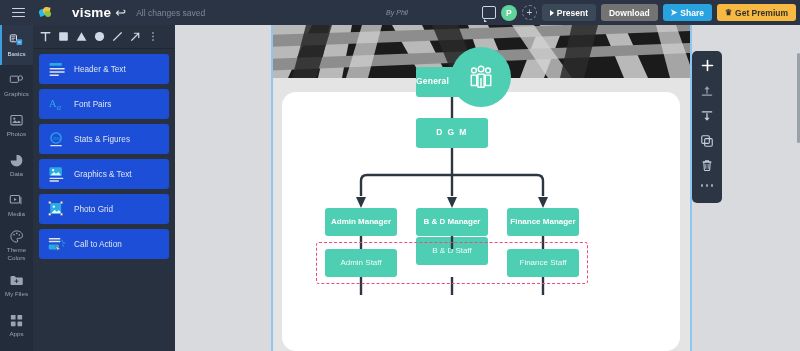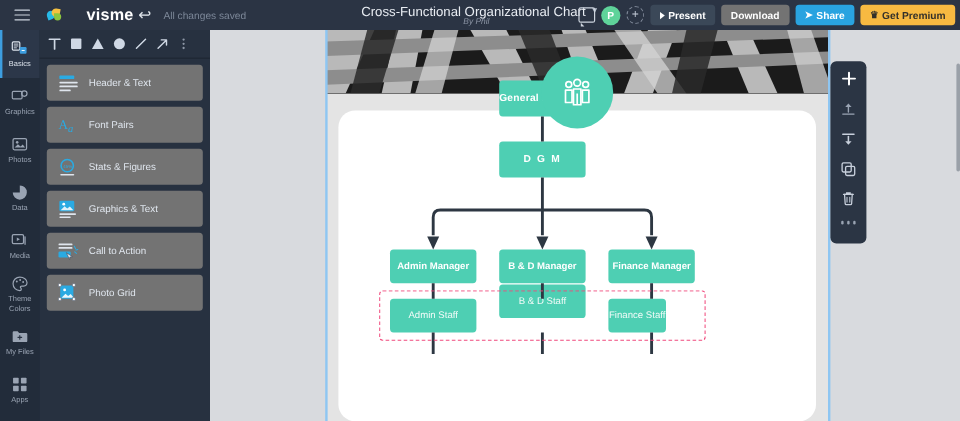--- a/index.html
+++ b/index.html
@@ -105,21 +105,21 @@
     height: 24px; display: flex; align-items: center; gap: 0px; padding-left: 3px;
     border-bottom: 1px solid #1e2734;
   }
   .tool-btn {
     width: 18px; height: 18px; display: flex; align-items: center; justify-content: center;
     cursor: pointer; border-radius: 2px;
   }
   .tool-btn svg { display: block; }
   .panel-list { padding: 5px 6px; display: flex; flex-direction: column; gap: 5px; }
   .panel-card {
-    height: 30px; background: #737373; border-radius: 3px;
+    height: 30px; background: #1d4ed8; border-radius: 3px;
     display: flex; align-items: center; gap: 7px; padding-left: 9px; cursor: pointer;
   }
   .panel-card .pc-icon { width: 19px; height: 17px; flex: 0 0 19px; }
   .panel-card .pc-label { color: #dfe5ed; font-size: 8.2px; }
 
   
   .workspace {
     position: absolute; left: 175px; top: 25px; width: 625px; height: 326px;
     background: #d8dade; overflow: hidden;
   }
@@ -158,21 +158,21 @@
     display: flex; align-items: center; justify-content: center; text-align: center;
     color: #ffffff; font-weight: 700; line-height: 1.15; cursor: pointer;
   }
   .n-gm   { left: 144px; top: 42px;  width: 72px; height: 30px; font-size: 8.5px; letter-spacing: .2px; }
   .n-dgm  { left: 144px; top: 93px;  width: 72px; height: 30px; font-size: 8.5px; letter-spacing: 1.4px; }
   .n-m1   { left: 53px;  top: 183px; width: 72px; height: 28px; font-size: 8px; }
   .n-m2   { left: 144px; top: 183px; width: 72px; height: 28px; font-size: 8px; }
   .n-m3   { left: 235px; top: 183px; width: 72px; height: 28px; font-size: 8px; }
   .n-s1   { left: 53px;  top: 224px; width: 72px; height: 28px; font-size: 8px; font-weight: 400; color:#f2fbf8; }
   .n-s2   { left: 144px; top: 212px; width: 72px; height: 28px; font-size: 8px; font-weight: 400; color:#f2fbf8; }
-  .n-s3   { left: 235px; top: 224px; width: 48px; height: 28px; font-size: 8px; font-weight: 400; color:#f2fbf8; }
+  .n-s3   { left: 235px; top: 224px; width: 72px; height: 28px; font-size: 8px; font-weight: 400; color:#f2fbf8; }
 
   .selbox {
     position: absolute; left: 44px; top: 217px; width: 272px; height: 42px;
     border: 1.4px dashed #f04a7d; border-radius: 3px; z-index: 16; pointer-events: none;
   }
 
   
   .float-tb {
     position: absolute; left: 517px; top: 26px; width: 30px; height: 152px;
     background: #2b3544; border-radius: 5px; z-index: 20;
@@ -205,24 +205,20 @@
           <span class="p2"></span>
           <span class="p3"></span>
         </span>
       <span class="brand-name">visme</span>
     </div>
     <span class="undo-glyph">↩</span>
 
     <span class="saved-txt">All changes saved</span>
 
     <div class="doc-title-wrap">
-      <div class="doc-title-row">
-        <span class="doc-title">Cross-Functional Organizational Chart</span>
-        <span class="doc-chevron">▼</span>
-      </div>
       <span class="doc-author">By Phil</span>
     </div>
 
     <div class="top-right">
       <span class="icn-comment"></span>
       <span class="avatar">P</span>
       <span class="add-user">+</span>
       <span class="btn btn-present">
         <span class="tri-play"></span>
         <span>Present</span>
@@ -389,43 +385,43 @@
         <svg class="pc-icon" viewBox="0 0 26 22">
           <rect x="2" y="1" width="17" height="12" rx="1.5" fill="#2aaae2"></rect>
           <circle cx="7" cy="5" r="1.6" fill="#fff"></circle>
           <path d="M3.5 12l4.5-4.5 3 2.6 3-2.4 4 4.3z" fill="#fff" opacity=".85"></path>
           <rect x="2" y="15.5" width="19" height="1.8" rx=".9" fill="#dfe5ed"></rect>
           <rect x="2" y="19" width="13" height="1.8" rx=".9" fill="#dfe5ed"></rect>
         </svg>
         <span class="pc-label">Graphics &amp; Text</span>
       </div>
 
-
-      <div class="panel-card">
-        <svg class="pc-icon" viewBox="0 0 26 22">
-          <rect x="1" y="2" width="16" height="2" rx="1" fill="#dfe5ed"></rect>
-          <rect x="1" y="6" width="16" height="2" rx="1" fill="#dfe5ed"></rect>
-          <rect x="1" y="11" width="14" height="7" rx="1.5" fill="#2aaae2"></rect>
-          <path d="M19 5l1.5 3M21 9.5l2-.6M19.5 11.5l2 1.8" stroke="#2aaae2" stroke-width="1.2" stroke-linecap="round"></path>
-          <path d="M10 12.5l7 4.5-3 .4-.3 3z" fill="#e9eef5" stroke="#4a5566" stroke-width=".8"></path>
-        </svg>
-        <span class="pc-label">Call to Action</span>
-      </div>
 
       <div class="panel-card">
         <svg class="pc-icon" viewBox="0 0 26 22">
           <rect x="3" y="2" width="15" height="15" rx="1" fill="#2aaae2"></rect>
           <circle cx="8" cy="7" r="1.6" fill="#fff"></circle>
           <path d="M4.5 16l4.5-4.6 3 2.6 3-2.3 3.3 4.3z" fill="#fff" opacity=".9"></path>
           <rect x="1" y="0" width="3" height="3" fill="#fff" stroke="#6a7585" stroke-width=".7"></rect>
           <rect x="17" y="0" width="3" height="3" fill="#fff" stroke="#6a7585" stroke-width=".7"></rect>
           <rect x="1" y="16" width="3" height="3" fill="#fff" stroke="#6a7585" stroke-width=".7"></rect>
           <rect x="17" y="16" width="3" height="3" fill="#fff" stroke="#6a7585" stroke-width=".7"></rect>
         </svg>
         <span class="pc-label">Photo Grid</span>
+      </div>
+
+      <div class="panel-card">
+        <svg class="pc-icon" viewBox="0 0 26 22">
+          <rect x="1" y="2" width="16" height="2" rx="1" fill="#dfe5ed"></rect>
+          <rect x="1" y="6" width="16" height="2" rx="1" fill="#dfe5ed"></rect>
+          <rect x="1" y="11" width="14" height="7" rx="1.5" fill="#2aaae2"></rect>
+          <path d="M19 5l1.5 3M21 9.5l2-.6M19.5 11.5l2 1.8" stroke="#2aaae2" stroke-width="1.2" stroke-linecap="round"></path>
+          <path d="M10 12.5l7 4.5-3 .4-.3 3z" fill="#e9eef5" stroke="#4a5566" stroke-width=".8"></path>
+        </svg>
+        <span class="pc-label">Call to Action</span>
       </div>
 
 
     </div>
   </div>
 
   <div class="workspace">
 
     <div class="guide-l"></div>
     <div class="guide-r"></div>

